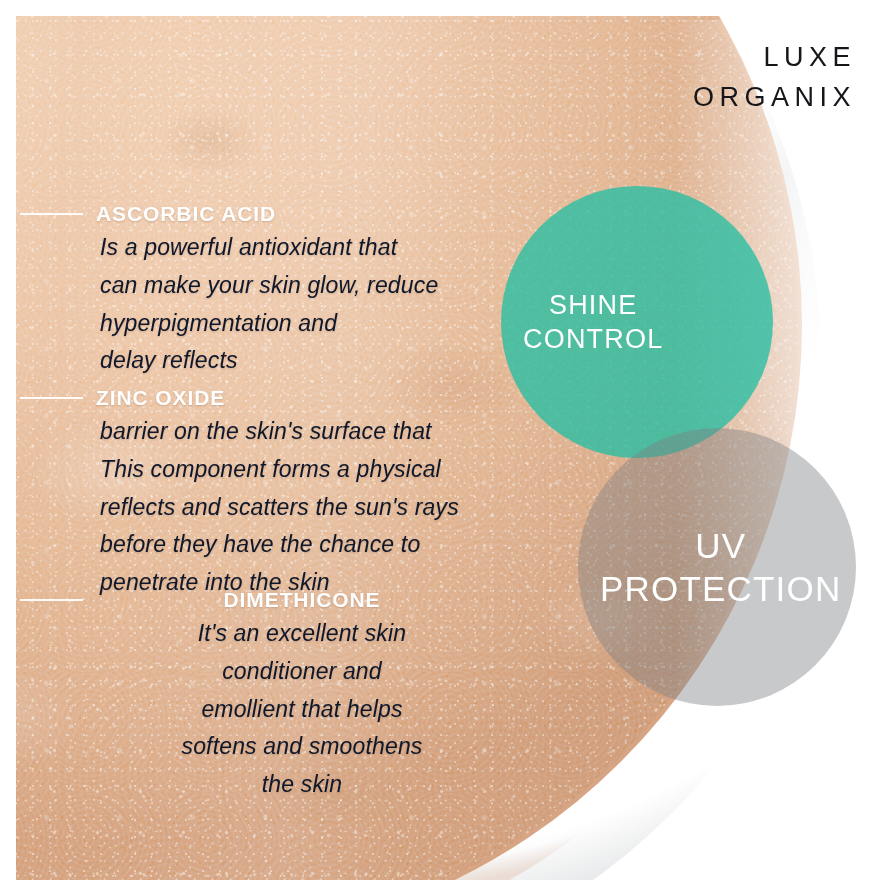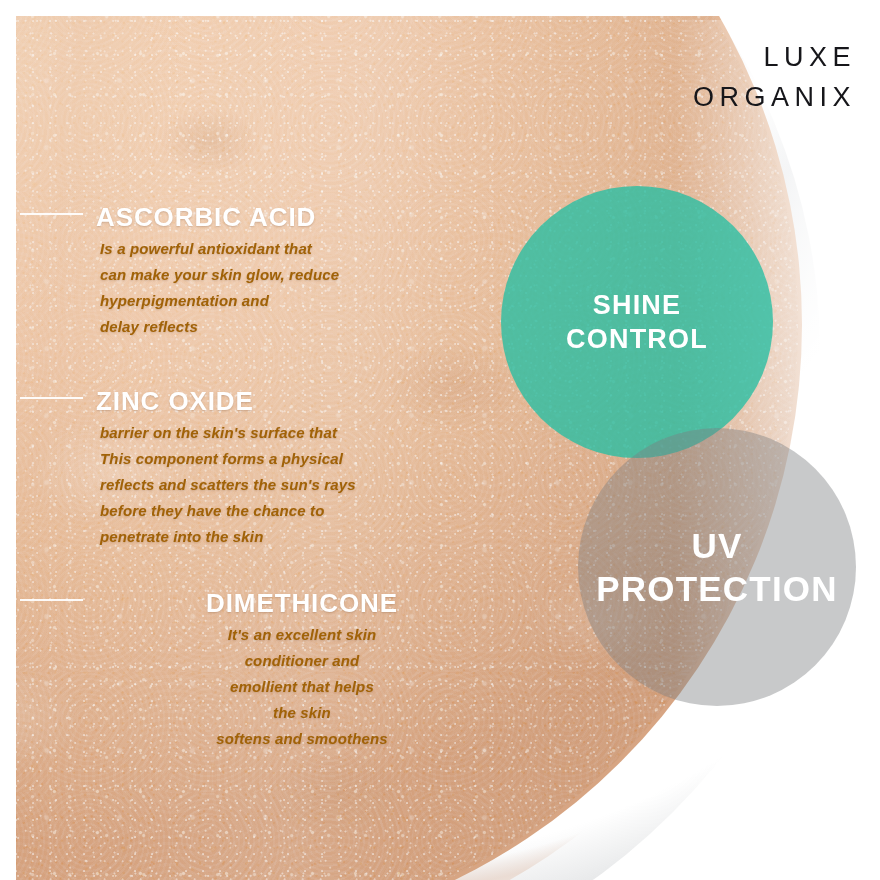--- a/index.html
+++ b/index.html
@@ -213,24 +213,23 @@
   .brand .brand-line-1 { display: block; }
   .brand .brand-line-2 { display: block; }
 
   
 
   .badge {
     position: absolute;
     border-radius: 50%;
     display: flex;
     align-items: center;
-    justify-content: center;
     text-align: center;
     color: #ffffff;
-    font-weight: 700;
+    font-weight: 400;
     letter-spacing: 1.2px;
     line-height: 1.12;
   }
 
   .badge-shine {
     left: 485px;
     top: 170px;
     width: 272px;
     height: 272px;
     background: rgba(42, 190, 162, 0.80);
@@ -263,32 +262,32 @@
     left: 0;
     width: 63px;
     height: 2px;
     background: rgba(255,255,255,0.93);
   }
 
   .callout .body { margin-left: 76px; }
 
   .callout .title {
     color: #ffffff;
-    font-size: 26px;
+    font-size: 21px;
     font-weight: 700;
     letter-spacing: 0.9px;
     margin-bottom: 5px;
     text-shadow: 0 1px 2px rgba(120,80,55,0.28);
   }
 
   .callout .desc {
-    color: #a16207;
-    font-size: 15px;
+    color: #0f172a;
+    font-size: 23px;
     font-style: italic;
-    font-weight: 700;
+    font-weight: 400;
     line-height: 1.47;
     letter-spacing: 0.15px;
     text-shadow: 0 1px 2px rgba(120,80,55,0.26);
   }
   .callout .desc span { display: block; }
 
   .callout-ascorbic   { top: 182px; }
   .callout-zinc       { top: 366px; }
   .callout-dimethicone{ top: 568px; text-align: center; }
 
@@ -364,19 +363,19 @@
   </div>
 
   <div class="callout callout-dimethicone">
     <div class="rule"></div>
     <div class="body">
       <div class="title">DIMETHICONE</div>
       <div class="desc">
         <span>It's an excellent skin</span>
         <span>conditioner and</span>
         <span>emollient that helps</span>
+        <span>softens and smoothens</span>
         <span>the skin</span>
-        <span>softens and smoothens</span>
       </div>
     </div>
   </div>
 
 </div>
 
 </body></html>

